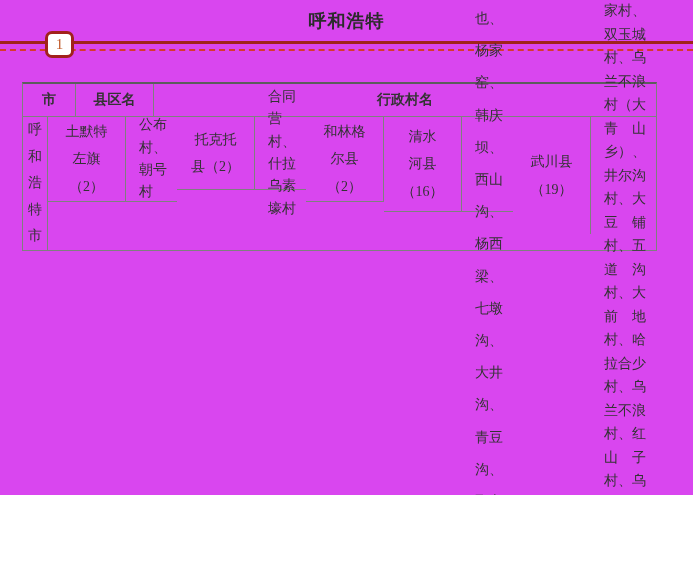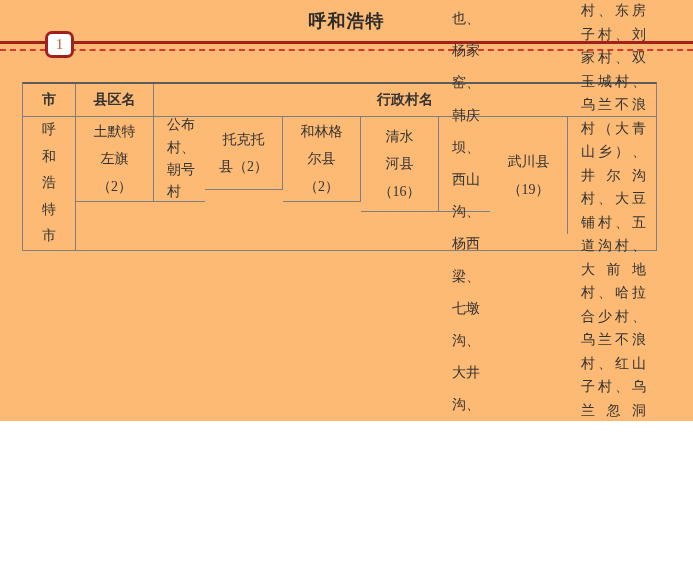--- a/index.html
+++ b/index.html
@@ -1,20 +1,20 @@
 <!DOCTYPE html>
 <html><head>
 <meta charset="utf-8">
 <style>
   html,body { margin:0; padding:0; background:#ffffff; }
   .page {
     position: relative;
     width: 693px;
-    height: 421px;
-    background: #fdba74;
+    height: 495px;
+    background: #d946ef;
     overflow: hidden;
     font-family: "Liberation Serif", "DejaVu Serif", serif;
     color: #333333;
   }
   .title {
     position: absolute;
     top: 9px;
     left: 0;
     width: 100%;
     text-align: center;
@@ -160,20 +160,23 @@
 左旗
 （2）</div>
           <div class="villages-cell">
             <div class="villages-text">公布村、朝号村</div>
           </div>
         </div>
 
         <div class="row r2">
           <div class="county-cell">托克托
 县（2）</div>
+          <div class="villages-cell">
+            <div class="villages-text">合同营村、什拉乌素壕村</div>
+          </div>
         </div>
 
         <div class="row r3">
           <div class="county-cell">和林格
 尔县
 （2）</div>
         </div>
 
         <div class="row r4">
           <div class="county-cell">清水

